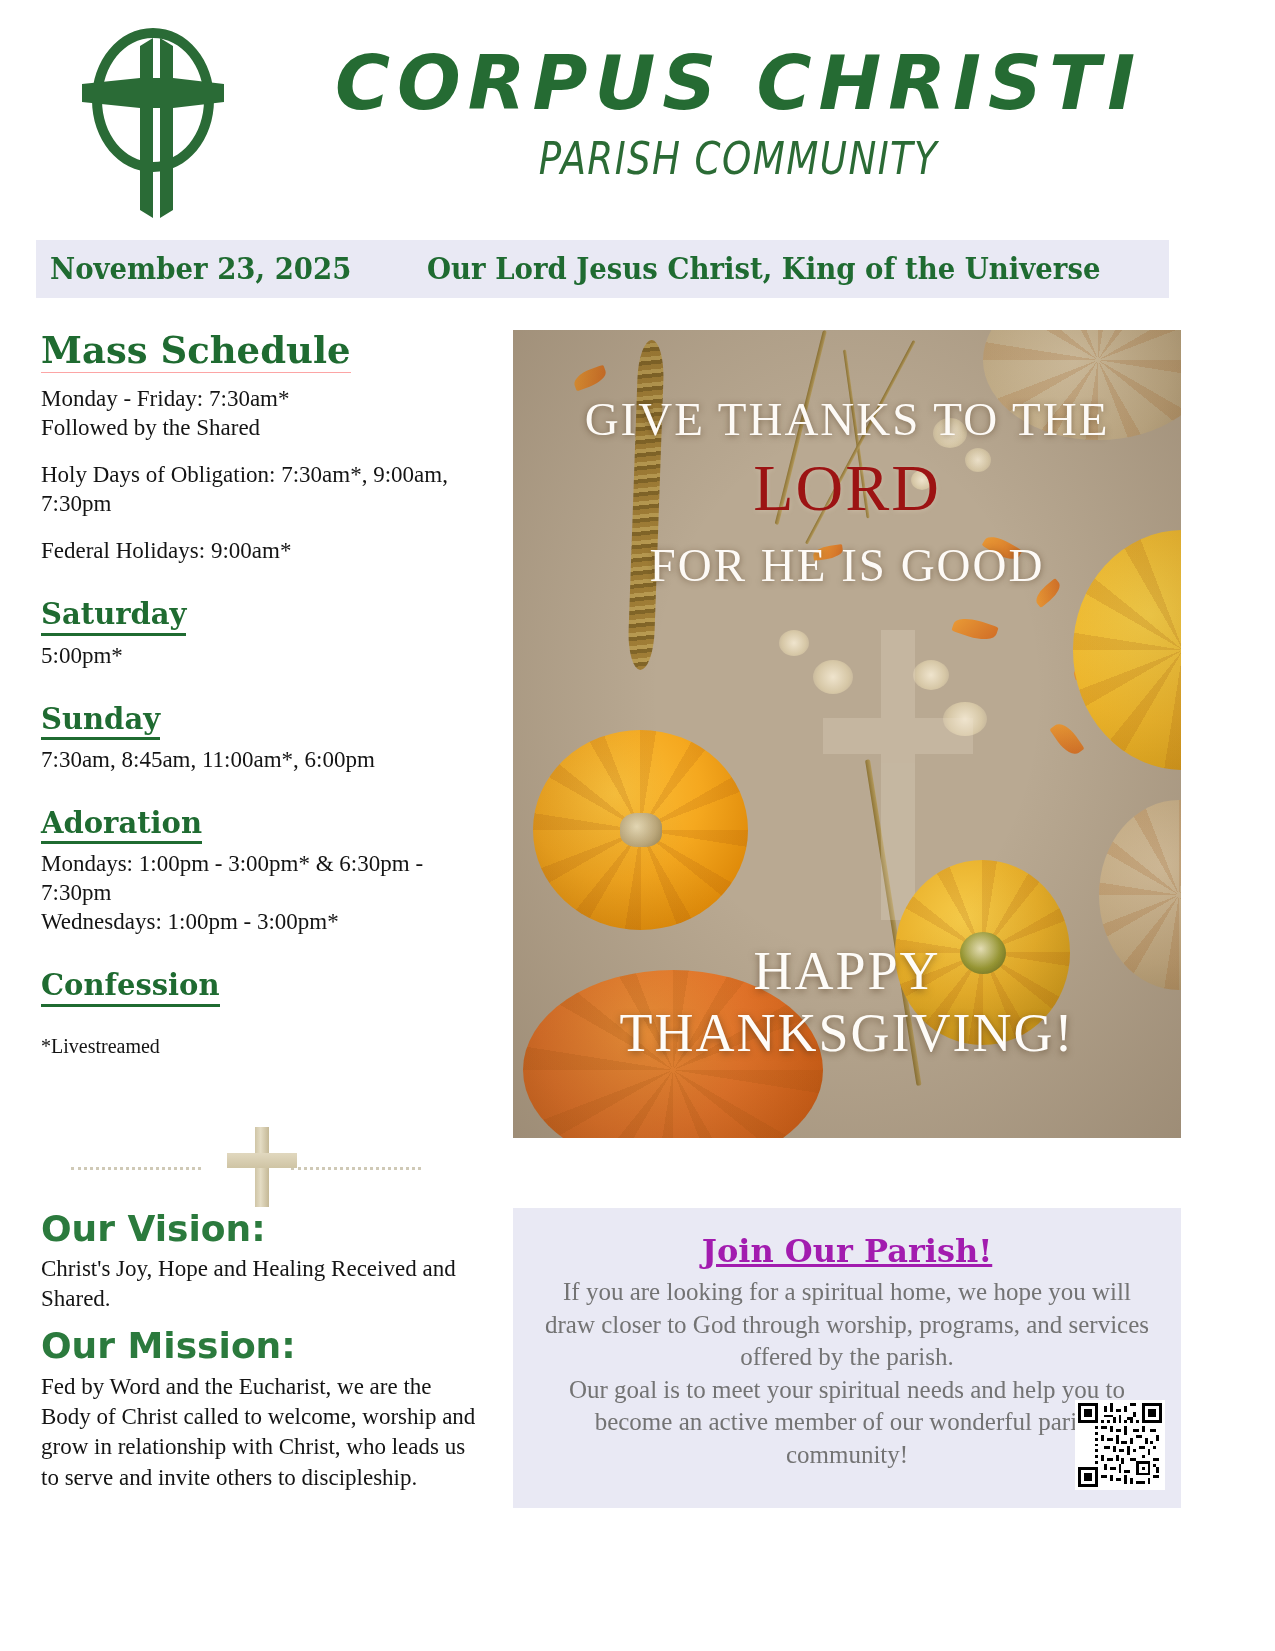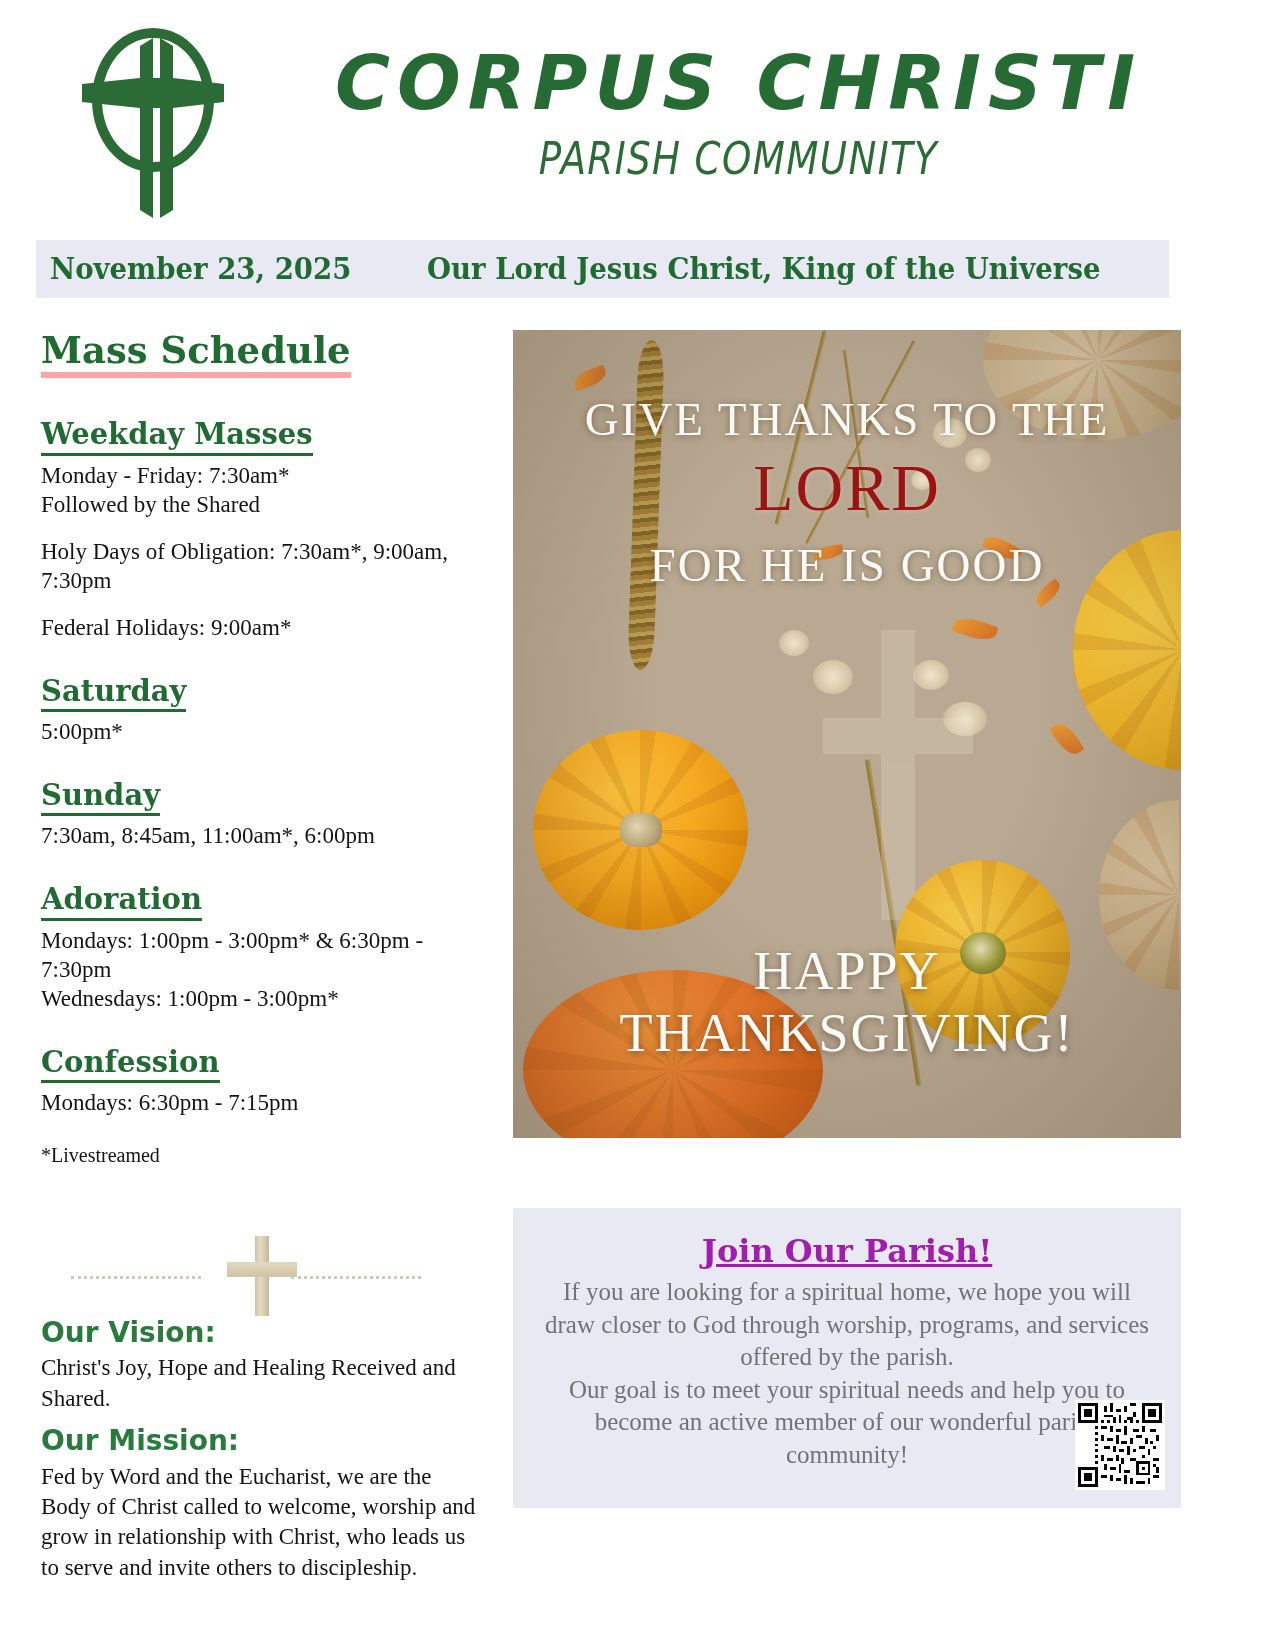--- a/index.html
+++ b/index.html
@@ -112,21 +112,21 @@
 
   
   h1.sec-h {
     font-family: "DejaVu Serif", "Liberation Serif", serif;
     font-weight: 700;
     font-size: 37px;
     line-height: 1.12;
     color: #1f6b31;
     margin: 0 0 8px 0;
     display: inline-block;
-    border-bottom: 6px solid #fca5a5;
+    border-bottom: 1px solid #fca5a5;
     padding-bottom: 1px;
   }
   h2.sub-h {
     font-family: "DejaVu Serif", "Liberation Serif", serif;
     font-weight: 700;
     font-size: 29px;
     line-height: 1.15;
     color: #1f6b31;
     margin: 14px 0 2px 0;
     display: inline-block;
@@ -183,21 +183,21 @@
     position: absolute;
     left: 0; top: 26px;
     width: 70px; height: 15px;
     background: linear-gradient(180deg,#e1d8bf 0%,#cfc4a4 100%);
   }
 
   
   .vm-head {
     font-family: "DejaVu Sans", "Liberation Sans", sans-serif;
     font-weight: 700;
-    font-size: 28px;
+    font-size: 36px;
     line-height: 1.2;
     color: #2b7a3d;
     margin: 0 0 4px 0;
   }
   .vm-head.second { margin-top: 10px; }
   p.vm-body {
     font-family: "Liberation Serif", "DejaVu Serif", serif;
     font-size: 23px;
     line-height: 1.32;
     color: #141414;
@@ -374,23 +374,20 @@
 </div>
 
 <div class="main">
 
   <div class="col-left">
 
     <div class="sub-h-row">
       <h1 class="sec-h">Mass Schedule</h1>
     </div>
 
-    <div class="sub-h-row">
-      <h2 class="sub-h">Weekday Masses</h2>
-    </div>
     <p class="body-t">Monday - Friday: 7:30am*</p>
     <p class="body-t" style="margin-top:0">Followed by the Shared</p>
     <p class="body-t gap">Holy Days of Obligation: 7:30am*, 9:00am, 7:30pm</p>
     <p class="body-t gap">Federal Holidays: 9:00am*</p>
 
     <div class="sub-h-row">
       <h2 class="sub-h">Saturday</h2>
     </div>
     <p class="body-t">5:00pm*</p>
 
@@ -401,21 +398,20 @@
 
     <div class="sub-h-row">
       <h2 class="sub-h">Adoration</h2>
     </div>
     <p class="body-t">Mondays: 1:00pm - 3:00pm* &amp; 6:30pm - 7:30pm</p>
     <p class="body-t" style="margin-top:0">Wednesdays: 1:00pm - 3:00pm*</p>
 
     <div class="sub-h-row">
       <h2 class="sub-h">Confession</h2>
     </div>
-    <p class="body-t">Mondays: 6:30pm - 7:15pm</p>
 
     <p class="note-t">*Livestreamed</p>
 
     <div class="cross-divider">
       <div class="dots l"></div>
       <div class="dots r"></div>
       <div class="xmark">
         <div class="xv"></div>
         <div class="xh"></div>
       </div>

